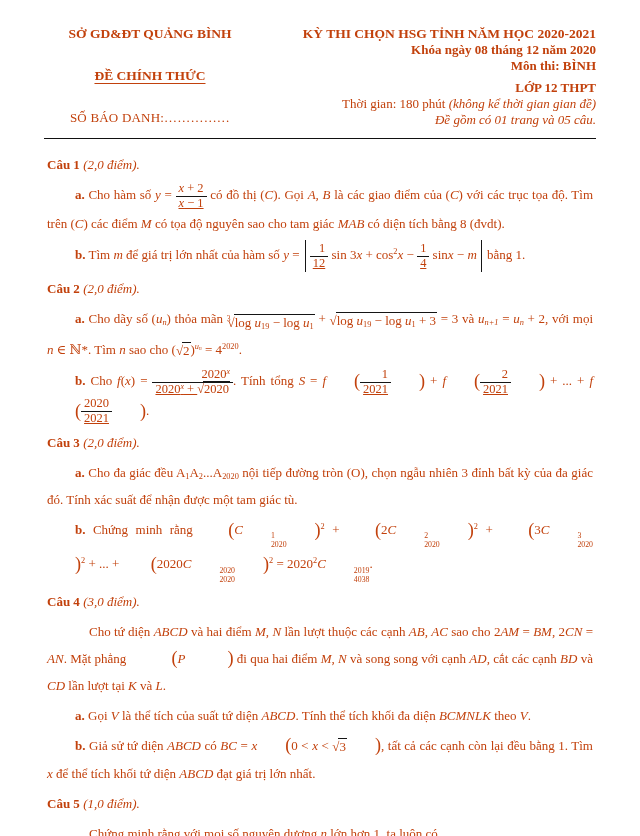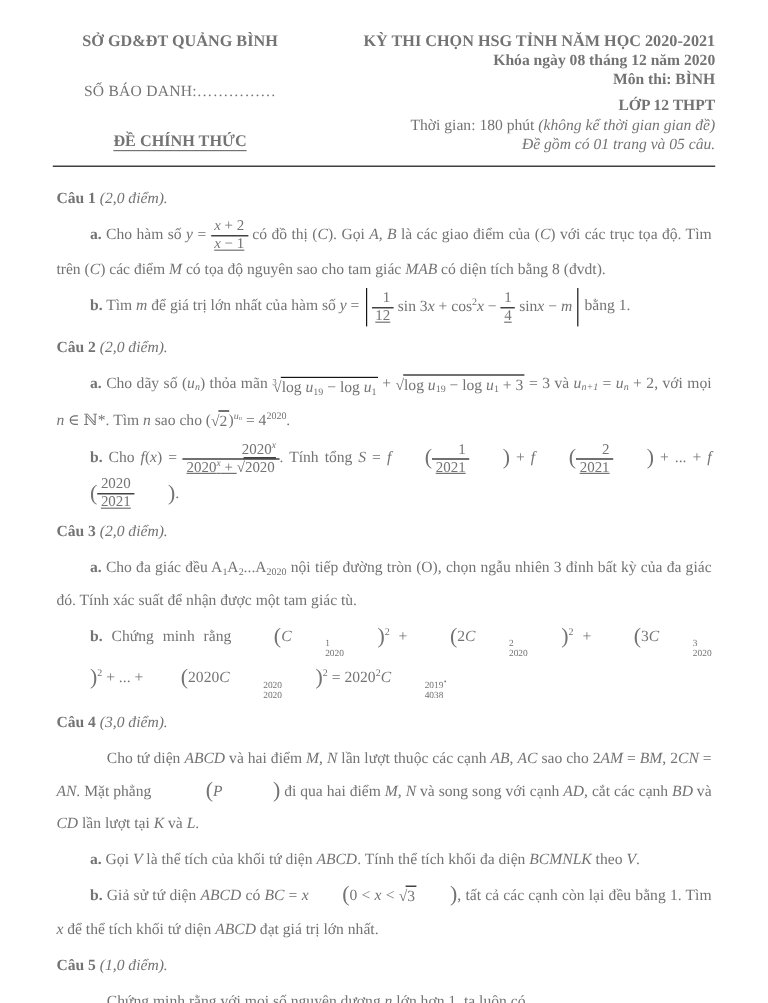--- a/index.html
+++ b/index.html
@@ -1,18 +1,18 @@
 <!DOCTYPE html>
 <html><head>
 <meta charset="utf-8">
 <style>
   html,body{margin:0;padding:0;background:#ffffff;}
   .page{
     width:640px;height:836px;box-sizing:border-box;
-    background:#ffffff;color:#737373;
+    background:#ffffff;color:#c2410c;
     font-family:"Liberation Serif","DejaVu Serif",serif;
     font-size:13px;overflow:hidden;
     padding:26px 44px 0 44px;
   }
   
   .hdr{display:flex;border-bottom:1.5px solid #111;padding-bottom:10px;}
   .hdr-left{width:212px;text-align:center;flex:none;}
   .hdr-right{flex:1;text-align:right;}
   .h-line{line-height:16px;}
   .h-dept{font-weight:bold;font-size:13.5px;}
@@ -46,22 +46,22 @@
   .ab{display:inline-block;border-left:1px solid #151515;border-right:1px solid #151515;padding:1px 4px;margin:0 2px;vertical-align:middle;text-indent:0;}
   .bp{display:inline-block;font-size:1.4em;font-weight:400;vertical-align:-.1em;line-height:0;}
 </style>
 </head>
 <body>
 
 <div class="page">
   <div class="hdr">
     <div class="hdr-left">
       <div class="h-line h-dept">SỞ GD&amp;ĐT QUẢNG BÌNH</div>
+      <div class="h-line h-doc">ĐỀ CHÍNH THỨC</div>
       <div class="h-line h-sbd">SỐ BÁO DANH:……………</div>
-      <div class="h-line h-doc">ĐỀ CHÍNH THỨC</div>
     </div>
     <div class="hdr-right">
       <div class="h-line h-title">KỲ THI CHỌN HSG TỈNH NĂM HỌC 2020-2021</div>
       <div class="h-line h-session">Khóa ngày 08 tháng 12 năm 2020</div>
       <div class="h-line h-subject">Môn thi: BÌNH</div>
       <div class="h-line h-grade">LỚP 12 THPT</div>
       <div class="h-line"><span>Thời gian: 180 phút </span><span class="h-it">(không kể thời gian gian đề)</span></div>
       <div class="h-line h-it">Đề gồm có 01 trang và 05 câu.</div>
     </div>
   </div>
@@ -86,19 +86,19 @@
           <span class="ssd">2020</span>
         </span><span class="bp">)</span><sup class="sp">2</sup><span> + ... + </span><span class="bp">(</span><span>2020</span><span class="it">C</span><span class="ss">
           <span class="ssu">2020</span>
           <span class="ssd">2020</span>
         </span><span class="bp">)</span><sup class="sp">2</sup><span> = 2020</span><sup class="sp">2</sup><span class="it">C</span><span class="ss">
           <span class="ssu">2019</span>
           <span class="ssd">4038</span>
         </span><span>.</span></div>
       <div class="para p-heading"><span class="bd">Câu 4 </span><span class="it">(3,0 điểm).</span></div>
       <div class="para p-intro"><span>Cho tứ diện </span><span class="it">ABCD</span><span> và hai điểm </span><span class="it">M</span><span>, </span><span class="it">N</span><span> lần lượt thuộc các cạnh </span><span class="it">AB</span><span>, </span><span class="it">AC</span><span> sao cho 2</span><span class="it">AM</span><span> = </span><span class="it">BM</span><span>,  2</span><span class="it">CN</span><span> = </span><span class="it">AN</span><span>. Mặt phẳng </span><span class="bp">(</span><span class="it">P</span><span class="bp">)</span><span> đi qua hai điểm </span><span class="it">M</span><span>, </span><span class="it">N</span><span> và song song với cạnh </span><span class="it">AD</span><span>, cắt các cạnh </span><span class="it">BD</span><span> và </span><span class="it">CD</span><span> lần lượt tại </span><span class="it">K</span><span> và </span><span class="it">L</span><span>.</span></div>
-      <div class="para p-item"><span class="bd">a.</span><span> Gọi </span><span class="it">V</span><span> là thể tích của khối tứ diện </span><span class="it">ABCD</span><span>. Tính thể tích khối đa diện </span><span class="it">BCMNLK</span><span> theo </span><span class="it">V</span><span>.</span></div>
+      <div class="para p-item"><span class="bd">a.</span><span> Gọi </span><span class="it">V</span><span> là thể tích của suất tứ diện </span><span class="it">ABCD</span><span>. Tính thể tích khối đa diện </span><span class="it">BCMNLK</span><span> theo </span><span class="it">V</span><span>.</span></div>
       <div class="para p-item"><span class="bd">b.</span><span> Giả sử tứ diện </span><span class="it">ABCD</span><span> có </span><span class="it">BC</span><span> = </span><span class="it">x</span><span class="bp">(</span><span>0 &lt; </span><span class="it">x</span><span> &lt; </span><span class="sq"><span class="rad">√</span><span class="rc"><span>3</span></span></span><span class="bp">)</span><span>, tất cả các cạnh còn lại đều bằng 1. Tìm </span><span class="it">x</span><span> để thể tích khối tứ diện </span><span class="it">ABCD</span><span> đạt giá trị lớn nhất.</span></div>
       <div class="para p-heading"><span class="bd">Câu 5 </span><span class="it">(1,0 điểm).</span></div>
       <div class="para p-intro"><span>Chứng minh rằng với mọi số nguyên dương </span><span class="it">n</span><span> lớn hơn 1, ta luôn có</span></div>
       <div class="para p-center"><span>ln </span><span class="fr"><span class="n"><span class="it">n</span><span> + 1</span></span><span class="d"><span>2</span></span></span><span> &lt; </span><span class="fr"><span class="n"><span>1</span></span><span class="d"><span>2</span></span></span><span> + </span><span class="fr"><span class="n"><span>1</span></span><span class="d"><span>3</span></span></span><span> + ....... + </span><span class="fr"><span class="n"><span>1</span></span><span class="d"><span class="it">n</span></span></span><span> &lt; log</span><sub class="sb">2</sub><span> </span><span class="fr"><span class="n"><span class="it">n</span><span> + 1</span></span><span class="d"><span>2</span></span></span><span>.</span></div>
     </div>
 </div>
 
 </body></html>

